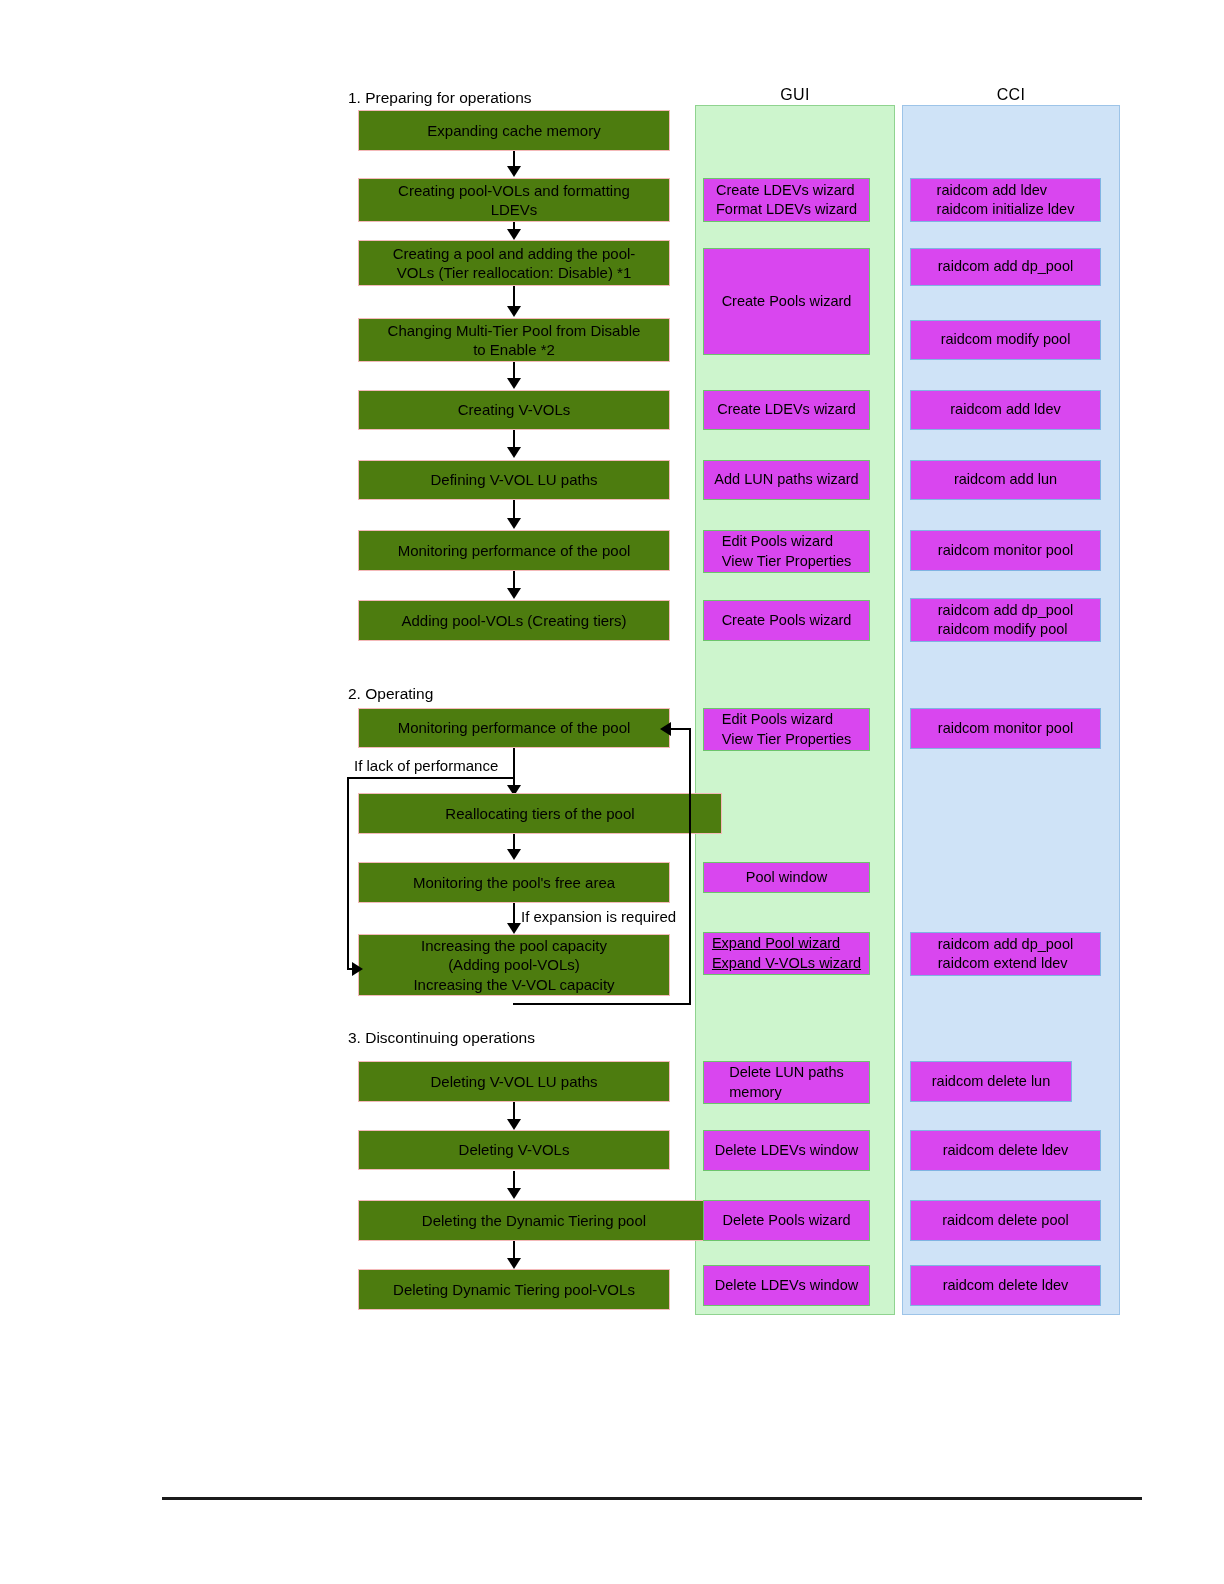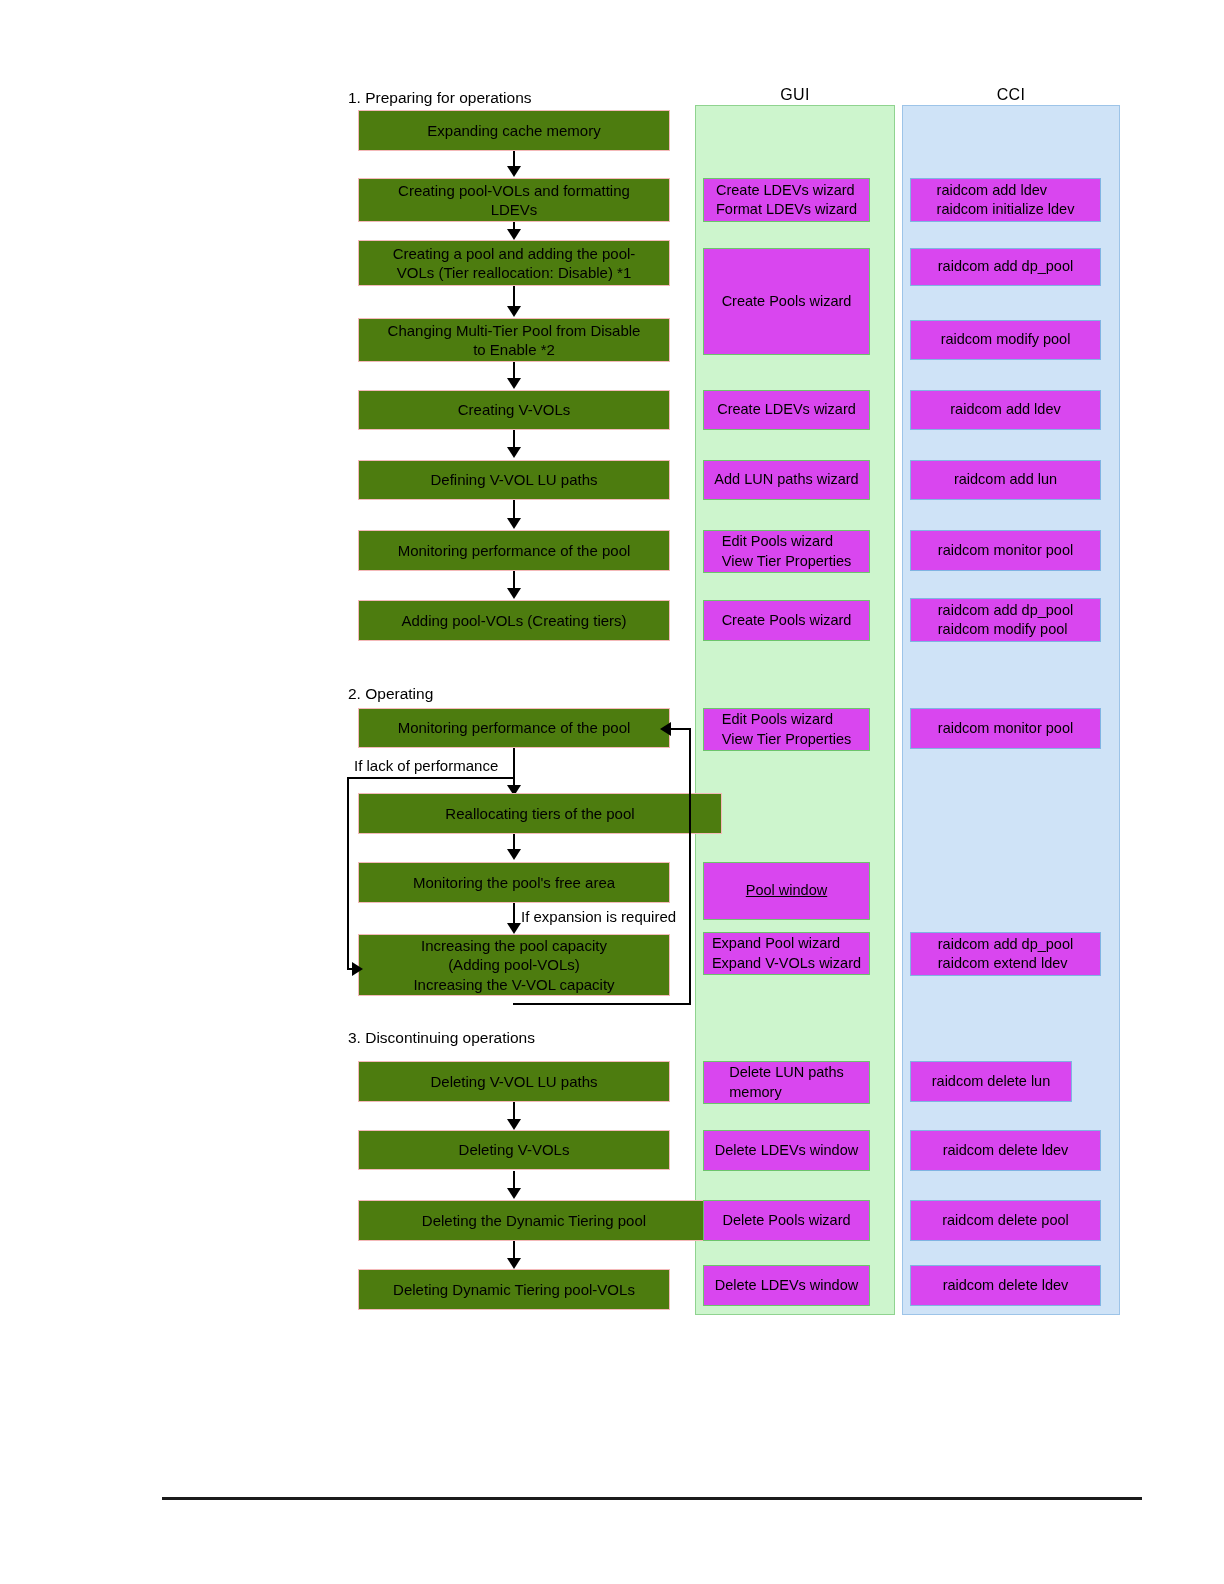--- a/index.html
+++ b/index.html
@@ -237,24 +237,24 @@
     <span style="white-space:pre-line;">Edit Pools wizard
 View Tier Properties</span>
   </div>
   <div class="wbox gui" style="left:703px; top:600px; width:167px; height:41px;">
     <span style="white-space:pre-line;">Create Pools wizard</span>
   </div>
   <div class="wbox gui" style="left:703px; top:708px; width:167px; height:43px;">
     <span style="white-space:pre-line;">Edit Pools wizard
 View Tier Properties</span>
   </div>
-  <div class="wbox gui" style="left:703px; top:862px; width:167px; height:58px;text-decoration:underline;">
+  <div class="wbox gui" style="left:703px; top:862px; width:167px; height:31px;">
     <span style="white-space:pre-line;">Pool window</span>
   </div>
-  <div class="wbox gui" style="left:703px; top:932px; width:167px; height:43px;">
+  <div class="wbox gui" style="left:703px; top:932px; width:167px; height:43px;text-decoration:underline;">
     <span style="white-space:pre-line;">Expand Pool wizard
 Expand V-VOLs wizard</span>
   </div>
   <div class="wbox gui" style="left:703px; top:1061px; width:167px; height:43px;">
     <span style="white-space:pre-line;">Delete LUN paths
 memory</span>
   </div>
   <div class="wbox gui" style="left:703px; top:1130px; width:167px; height:41px;">
     <span style="white-space:pre-line;">Delete LDEVs window</span>
   </div>

